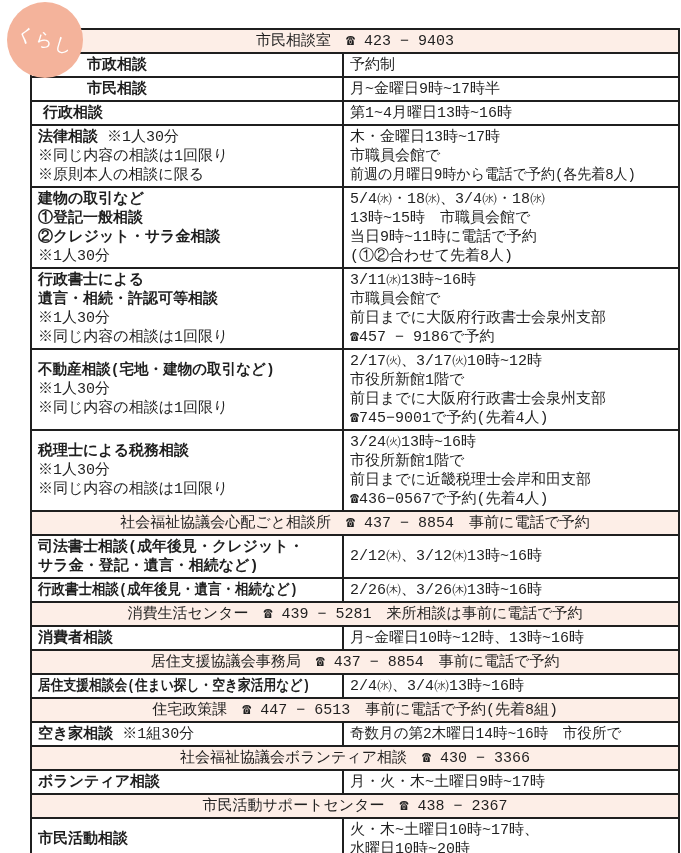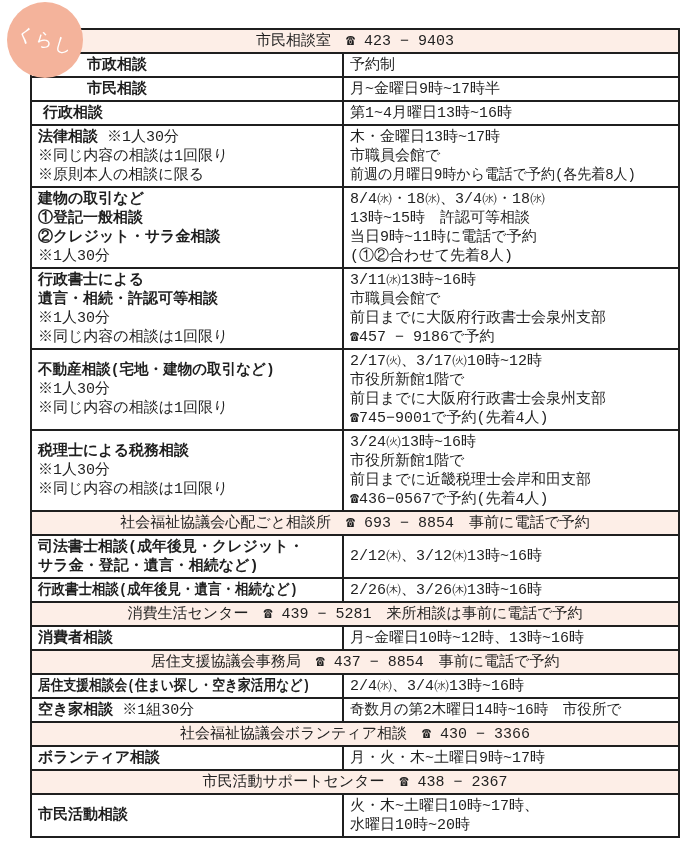--- a/index.html
+++ b/index.html
@@ -96,22 +96,22 @@
           </td>
         </tr>
         <tr>
           <td class="label">
             <div class="ln"><span><span class="b">建物の取引など</span></span></div>
             <div class="ln"><span><span class="b">①登記一般相談</span></span></div>
             <div class="ln"><span><span class="b">②クレジット・サラ金相談</span></span></div>
             <div class="ln"><span><span>※1人30分</span></span></div>
           </td>
           <td class="sched">
-            <div class="ln"><span><span>8/4㈬・18㈬、3/4㈬・18㈬</span></span></div>
-            <div class="ln"><span><span>13時~15時　許認可等相談</span></span></div>
+            <div class="ln"><span><span>5/4㈬・18㈬、3/4㈬・18㈬</span></span></div>
+            <div class="ln"><span><span>13時~15時　市職員会館で</span></span></div>
             <div class="ln"><span><span>当日9時~11時に電話で予約</span></span></div>
             <div class="ln"><span><span>(①②合わせて先着8人)</span></span></div>
           </td>
         </tr>
         <tr>
           <td class="label">
             <div class="ln"><span><span class="b">行政書士による</span></span></div>
             <div class="ln"><span><span class="b">遺言・相続・許認可等相談</span></span></div>
             <div class="ln"><span><span>※1人30分</span></span></div>
             <div class="ln"><span><span>※同じ内容の相談は1回限り</span></span></div>
@@ -143,21 +143,21 @@
             <div class="ln"><span><span>※同じ内容の相談は1回限り</span></span></div>
           </td>
           <td class="sched">
             <div class="ln"><span><span>3/24㈫13時~16時</span></span></div>
             <div class="ln"><span><span>市役所新館1階で</span></span></div>
             <div class="ln"><span><span>前日までに近畿税理士会岸和田支部</span></span></div>
             <div class="ln"><span><span>☎436−0567で予約(先着4人)</span></span></div>
           </td>
         </tr>
         <tr>
-          <td colspan="2" class="section">社会福祉協議会心配ごと相談所　☎ 693 − 8854　事前に電話で予約</td>
+          <td colspan="2" class="section">社会福祉協議会心配ごと相談所　☎ 437 − 8854　事前に電話で予約</td>
         </tr>
         <tr>
           <td class="label">
             <div class="ln"><span><span class="b">司法書士相談(成年後見・クレジット・</span></span></div>
             <div class="ln"><span><span class="b">サラ金・登記・遺言・相続など)</span></span></div>
           </td>
           <td class="sched">
             <div class="ln"><span><span>2/12㈭、3/12㈭13時~16時</span></span></div>
           </td>
         </tr>
@@ -183,20 +183,23 @@
         <tr>
           <td colspan="2" class="section">居住支援協議会事務局　☎ 437 − 8854　事前に電話で予約</td>
         </tr>
         <tr>
           <td class="label">
             <div class="ln"><span class="cond" style="transform: scaleX(0.85);"><span class="b">居住支援相談会(住まい探し・空き家活用など)</span></span></div>
           </td>
           <td class="sched">
             <div class="ln"><span><span>2/4㈬、3/4㈬13時~16時</span></span></div>
           </td>
+        </tr>
+        <tr>
+          <td colspan="2" class="section">住宅政策課　☎ 447 − 6513　事前に電話で予約(先着8組)</td>
         </tr>
         <tr>
           <td class="label">
             <div class="ln"><span><span class="b">空き家相談</span><span> ※1組30分</span></span></div>
           </td>
           <td class="sched">
             <div class="ln"><span class="cond" style="transform: scaleX(0.97);"><span>奇数月の第2木曜日14時~16時　市役所で</span></span></div>
           </td>
         </tr>
         <tr>

